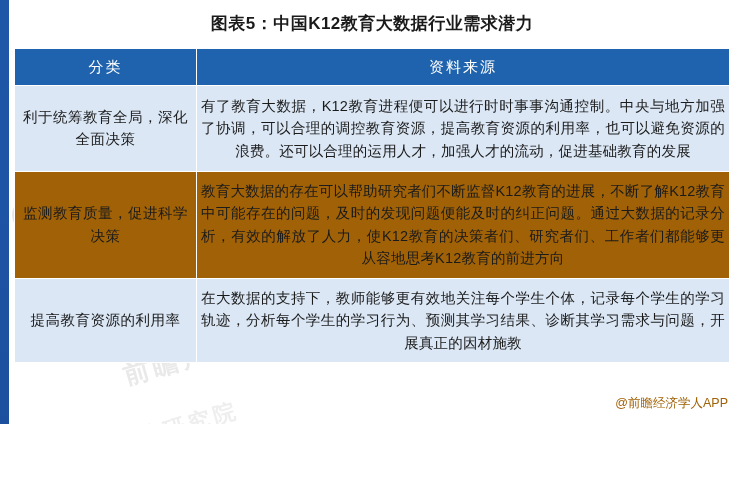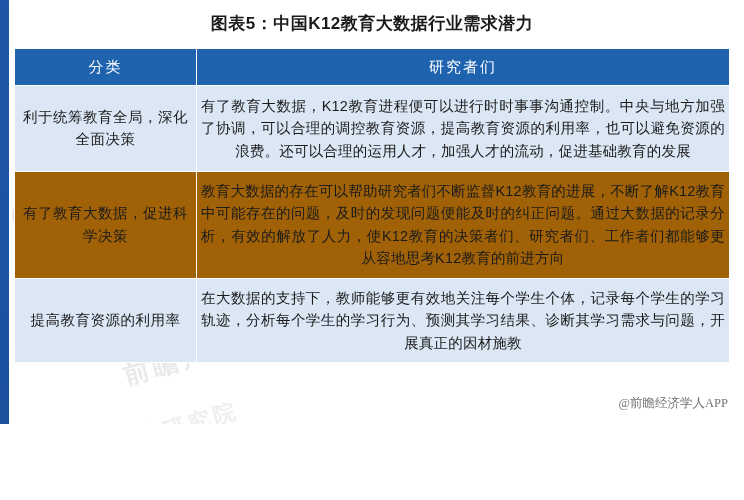--- a/index.html
+++ b/index.html
@@ -93,22 +93,21 @@
     left: 16px;
     bottom: 12px;
     font-size: 12.5px;
     color: #333333;
   }
   .footer-right {
     position: absolute;
     right: 16px;
     bottom: 12px;
     font-size: 12.5px;
-    color: #737373;
-    font-family: Liberation Serif, serif;
+    color: #a16207;
   }
   
   .wm {
     position: absolute;
     color: rgba(120,120,120,0.16);
     font-size: 30px;
     font-weight: bold;
     letter-spacing: 4px;
     transform: rotate(-16deg);
     white-space: nowrap;
@@ -158,30 +157,30 @@
   <div class="wm-logo"></div>
 
   <table class="main">
     <colgroup>
       <col class="col-cat">
       <col>
     </colgroup>
     <thead>
       <tr>
         <th>分类</th>
-        <th>研究者们</th>
+        <th>资料来源</th>
       </tr>
     </thead>
     <tbody>
       <tr class="row-a">
         <td class="cat">利于统筹教育全局，深化全面决策</td>
         <td class="content">有了教育大数据，K12教育进程便可以进行时时事事沟通控制。中央与地方加强了协调，可以合理的调控教育资源，提高教育资源的利用率，也可以避免资源的浪费。还可以合理的运用人才，加强人才的流动，促进基础教育的发展</td>
       </tr>
       <tr class="row-b">
-        <td class="cat">有了教育大数据，促进科学决策</td>
+        <td class="cat">监测教育质量，促进科学决策</td>
         <td class="content">教育大数据的存在可以帮助研究者们不断监督K12教育的进展，不断了解K12教育中可能存在的问题，及时的发现问题便能及时的纠正问题。通过大数据的记录分析，有效的解放了人力，使K12教育的决策者们、研究者们、工作者们都能够更从容地思考K12教育的前进方向</td>
       </tr>
       <tr class="row-a">
         <td class="cat">提高教育资源的利用率</td>
         <td class="content">在大数据的支持下，教师能够更有效地关注每个学生个体，记录每个学生的学习轨迹，分析每个学生的学习行为、预测其学习结果、诊断其学习需求与问题，开展真正的因材施教</td>
       </tr>
     </tbody>
   </table>
 
   <div class="footer-right">@前瞻经济学人APP</div>

